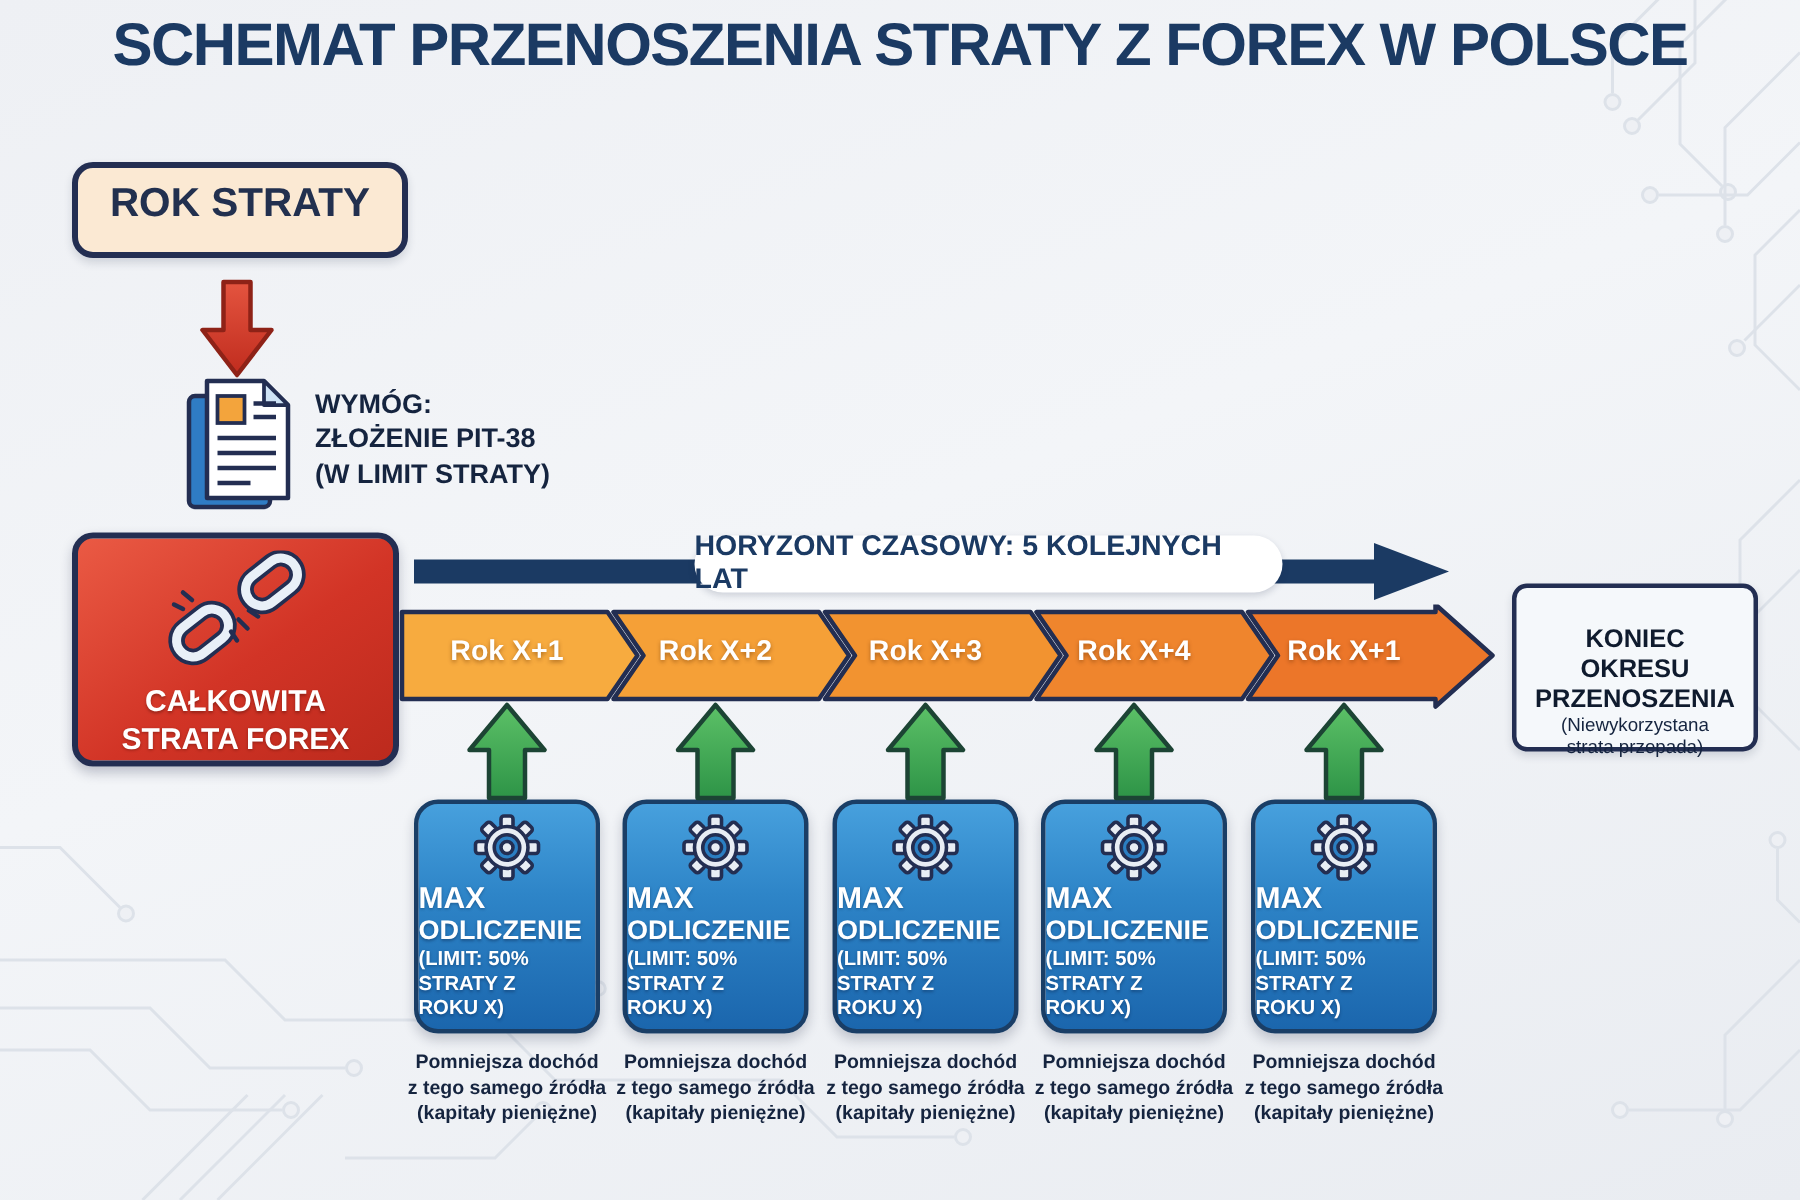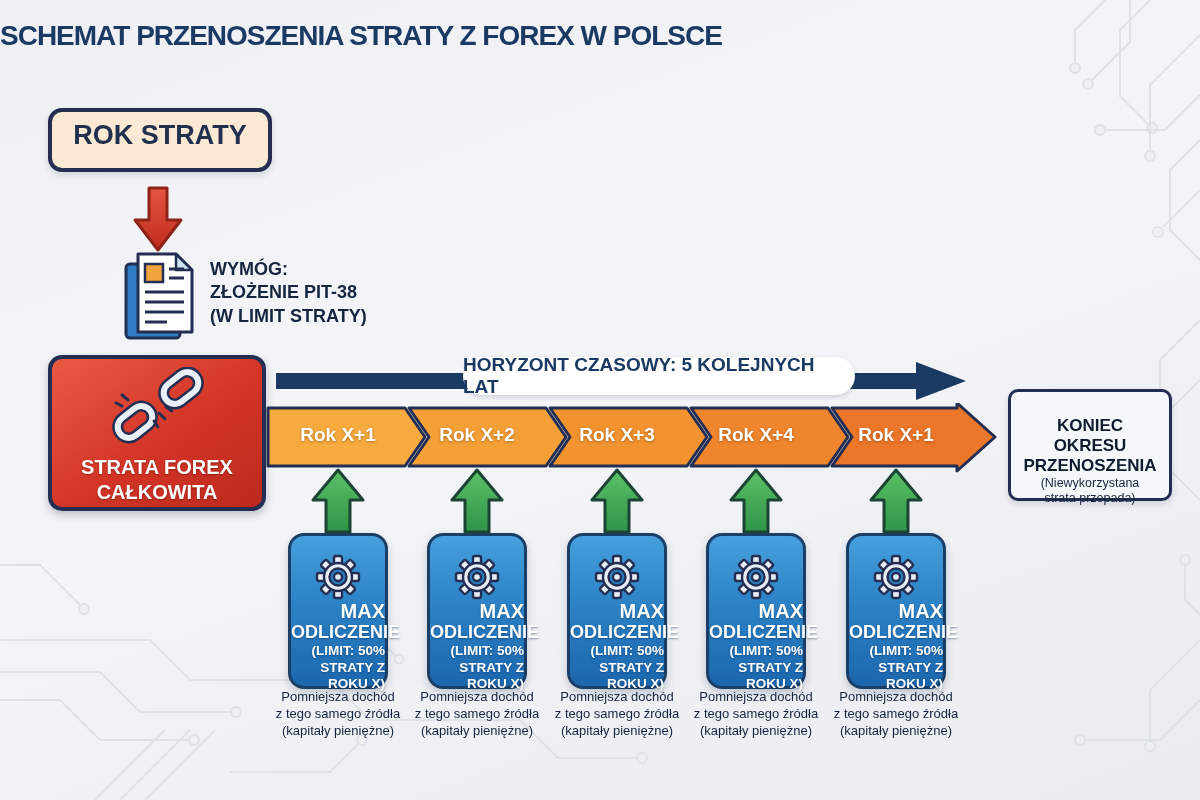--- a/index.html
+++ b/index.html
@@ -2,21 +2,21 @@
 <html><head>
 <meta charset="utf-8">
 <style>
   html,body{margin:0;padding:0;}
   body{font-family:"Liberation Sans",sans-serif;background:#d8dbe0;}
   .canvas{position:relative;width:1200px;height:800px;background:linear-gradient(160deg,#eef0f4 0%,#f3f5f8 45%,#e9ecf1 100%);overflow:hidden;}
   .canvas *{box-sizing:border-box;}
   .circuit{position:absolute;inset:0;z-index:0;}
   .layer{position:absolute;z-index:2;}
 
-  .title{left:0;right:0;top:20px;font-size:28px;font-weight:700;letter-spacing:-1px;color:#1b3a63;margin:0;}
+  .title{left:0;right:0;top:8px;text-align:center;font-size:40px;font-weight:700;letter-spacing:-1px;color:#1b3a63;margin:0;}
 
   .loss-year-box{left:48px;top:108px;width:224px;height:64px;background:#fbe9d3;border:4px solid #232e52;border-radius:14px;text-align:center;padding-top:9px;box-shadow:0 3px 6px rgba(30,40,70,.15);}
   .loss-year-box .t1{font-size:27px;font-weight:700;color:#22304f;line-height:1.1;}
   .loss-year-box .t2{font-size:20px;font-weight:700;color:#22304f;line-height:1.2;}
 
   .pit-text{left:210px;top:258px;font-size:18px;font-weight:700;color:#15243f;line-height:1.3;}
 
   .total-loss-box{left:48px;top:355px;width:218px;height:156px;background:linear-gradient(145deg,#ea5a44,#d23426 55%,#bc2a1d);border:4px solid #232e52;border-radius:14px;text-align:center;box-shadow:0 4px 8px rgba(30,40,70,.25);}
   .total-loss-box .txt{margin-top:6px;font-size:20px;font-weight:700;color:#ffffff;line-height:1.25;text-shadow:0 1px 2px rgba(60,10,5,.4);}
 
@@ -24,26 +24,26 @@
 
   .chevron-band{left:266px;top:403px;width:740px;height:70px;z-index:3;}
   .chevron-label{position:absolute;top:21px;width:124px;text-align:center;font-size:19px;font-weight:700;color:#ffffff;text-shadow:0 1px 3px rgba(90,40,0,.45);}
 
   .end-box{left:1008px;top:389px;width:164px;height:112px;background:#f5f8fb;border:3.5px solid #232e52;border-radius:10px;text-align:center;padding-top:24px;box-shadow:0 3px 6px rgba(30,40,70,.15);}
   .end-box .big{font-size:17px;font-weight:700;color:#0f1b2e;line-height:1.18;}
   .end-box .small{font-size:12.5px;font-weight:400;color:#15243f;line-height:1.2;}
 
   .column{top:468px;width:152px;text-align:center;}
   .up-arrow{display:block;margin:0 auto;}
-  .deduction-box{width:100px;height:156px;margin:-1px auto 0;background:linear-gradient(180deg,#47a0dd,#2e85c8 40%,#1b66ad);border:3.5px solid #1a3e66;border-radius:16px;text-align:right;padding-top:16px;box-shadow:0 4px 8px rgba(30,40,70,.22);}
+  .deduction-box{width:124px;height:156px;margin:-1px auto 0;background:linear-gradient(180deg,#47a0dd,#2e85c8 40%,#1b66ad);border:3.5px solid #1a3e66;border-radius:16px;text-align:left;padding-top:4px;box-shadow:0 4px 8px rgba(30,40,70,.22);}
   .deduction-box .gear{display:block;margin:2px auto 1px;}
   .deduction-box .l1{font-size:20px;font-weight:700;color:#fff;line-height:1.05;text-shadow:0 1px 2px rgba(10,40,80,.45);}
   .deduction-box .l2{font-size:18px;font-weight:700;color:#fff;line-height:1.15;text-shadow:0 1px 2px rgba(10,40,80,.45);}
   .deduction-box .l3{font-size:13.5px;font-weight:700;color:#fff;line-height:1.25;text-shadow:0 1px 2px rgba(10,40,80,.45);}
-  .caption{font-size:13px;font-weight:400;color:#15243f;line-height:1.3;white-space:nowrap;}
+  .caption{margin-top:11px;font-size:13px;font-weight:700;color:#15243f;line-height:1.3;white-space:nowrap;}
 </style>
 </head>
 <body>
 
 <div class="canvas">
 
   <svg class="circuit" width="1200" height="800" viewBox="0 0 1200 800">
     <g fill="none" stroke="#dde2e9" stroke-width="2">
       <path d="M1115,-10 L1075,30 L1075,62"></path>
         <circle cx="1075" cy="68" r="5" fill="#eef0f4"></circle>
@@ -137,22 +137,22 @@
         <g stroke="#232e52" stroke-width="3" stroke-linecap="round">
           <line x1="57" y1="46" x2="63" y2="52"></line>
             <line x1="64" y1="40" x2="70" y2="44"></line>
             <line x1="52" y1="54" x2="56" y2="60"></line>
           <line x1="20" y1="28" x2="26" y2="33"></line>
             <line x1="14" y1="36" x2="20" y2="39"></line>
         </g>
       </g>
     </svg>
     <div class="txt">
+      <div>CAŁKOWITA</div>
       <div>STRATA FOREX</div>
-      <div>CAŁKOWITA</div>
     </div>
   </div>
 
   <svg class="layer" style="left:270px;top:358px" width="700" height="46">
     <rect x="6" y="15" width="642" height="16" fill="#1b3a63"></rect>
     <polygon points="646,4 696,23 646,42" fill="#1b3a63"></polygon>
   </svg>
   <div class="layer timeline-label">HORYZONT CZASOWY: 5 KOLEJNYCH LAT</div>
 
   <div class="layer chevron-band">

